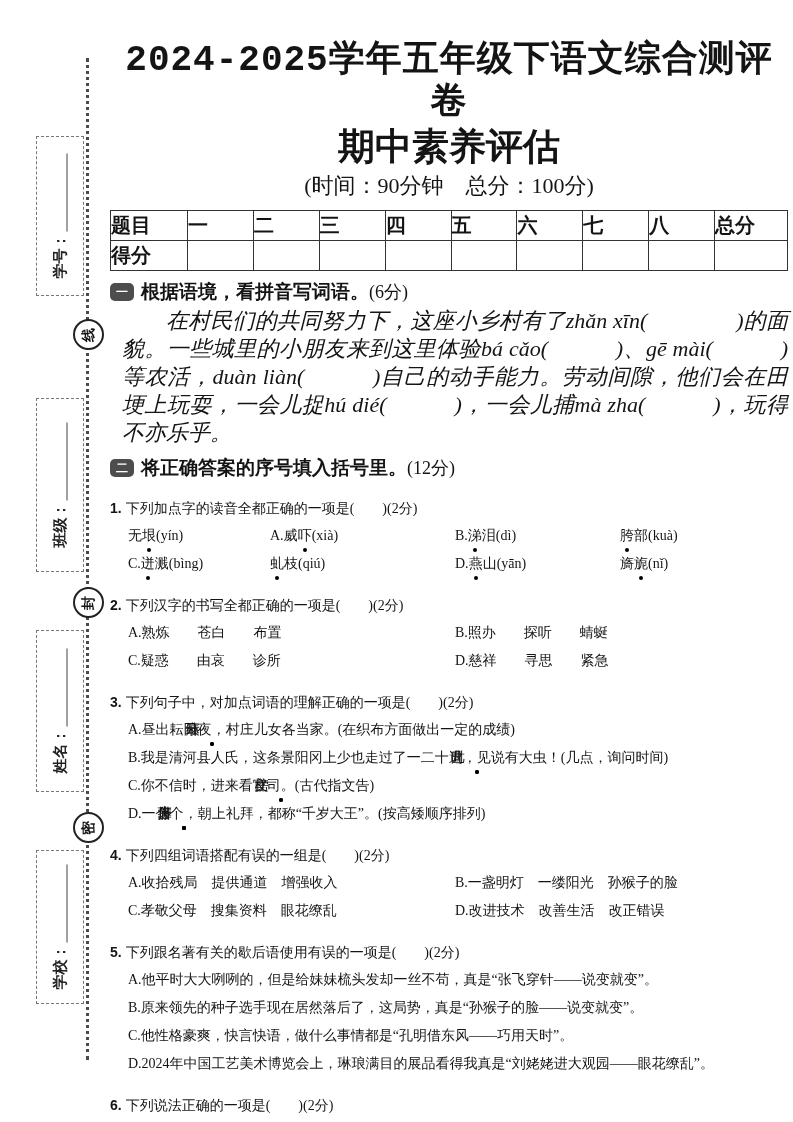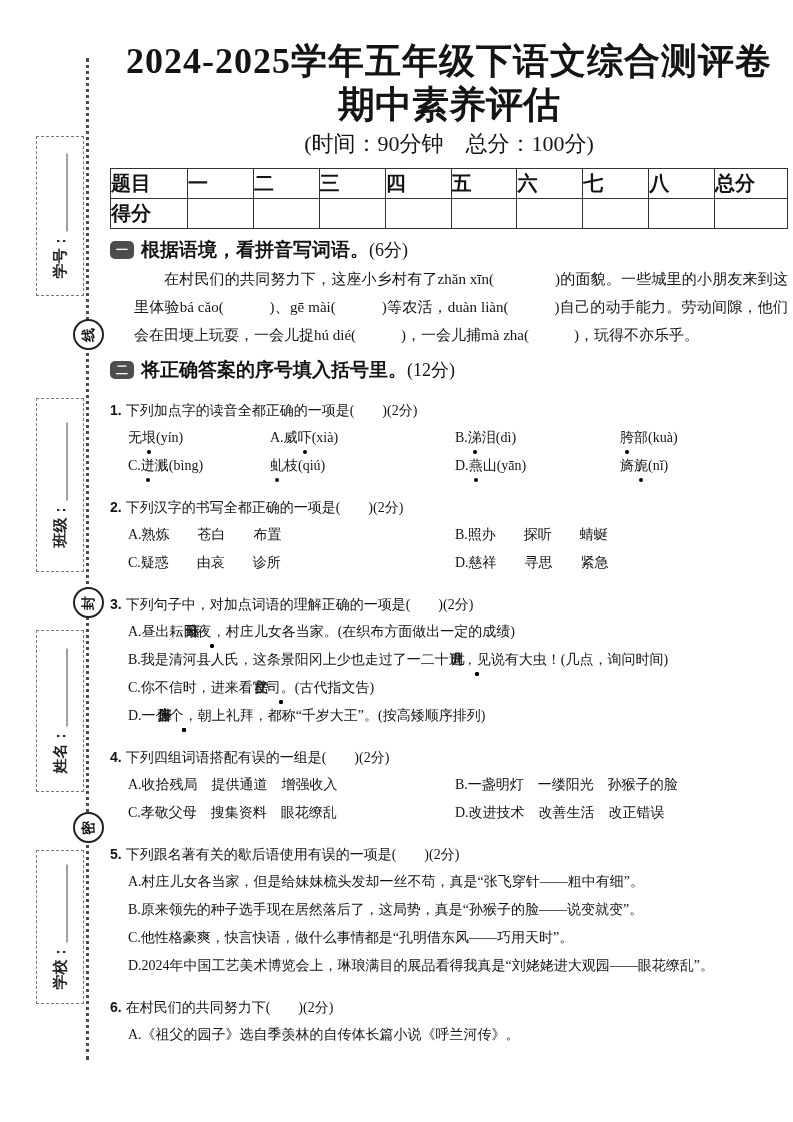--- a/index.html
+++ b/index.html
@@ -13,39 +13,39 @@
             white-space:nowrap;font-size:15px;font-weight:bold;
             font-family:"Liberation Sans","DejaVu Sans",sans-serif;color:#222;}
   .blank-line{display:inline-block;width:78px;border-bottom:1.6px solid #444;height:12px;
               vertical-align:middle;margin-left:2px;}
   .seal-circle{position:absolute;left:73px;width:27px;height:27px;border:2.5px solid #222;
                border-radius:50%;background:#fff;display:flex;align-items:center;justify-content:center;z-index:2;}
   .seal-circle span{transform:rotate(-90deg);font-size:14px;font-weight:bold;
                font-family:"Liberation Sans","DejaVu Sans",sans-serif;}
   
   .content{position:absolute;left:110px;top:0;width:678px;padding-top:40px;}
-  .title1{text-align:center;font-family:Liberation Serif, serif;
+  .title1{text-align:center;font-family:Liberation Mono, monospace;
           font-weight:bold;font-size:36px;line-height:42px;letter-spacing:1px;}
   .title2{text-align:center;font-family:"Liberation Sans","DejaVu Sans",sans-serif;
           font-weight:bold;font-size:37px;line-height:46px;}
   .subtitle{text-align:center;font-size:22px;line-height:28px;margin-top:2px;font-weight:400;}
   table.score{width:100%;border-collapse:collapse;margin-top:10px;
           font-family:"Liberation Sans","DejaVu Sans",sans-serif;}
   table.score td{border:1.6px solid #333;height:29px;text-align:left;
           font-size:20px;font-weight:bold;padding:0;}
   td.lblcol{width:76px;}
   td.sumcol{width:72px;}
   .sec-head{display:flex;align-items:center;gap:7px;margin-top:8px;
             font-family:"Liberation Sans","DejaVu Sans",sans-serif;
             font-weight:bold;font-size:19px;line-height:25px;}
   .sec-icon{flex:0 0 auto;width:24px;height:18px;background:#4d4d4d;border-radius:5px;
             color:#fff;font-size:12px;line-height:18px;text-align:center;font-weight:bold;}
   .pts{font-weight:normal;font-family:"Liberation Serif","DejaVu Serif",serif;font-size:18px;}
-  .para{margin-left:24px;margin-top:2px;font-size:15px;line-height:28px;
-        text-indent:2em;text-align:justify;}
+  .para{margin-left:12px;margin-top:2px;font-size:22px;line-height:28px;
+        text-indent:2em;text-align:justify;font-style:italic;}
   
   .question{margin-top:14px;font-size:14px;}
   .qhead{line-height:27px;}
   .qnum{font-family:"Liberation Sans","DejaVu Sans",sans-serif;font-weight:bold;margin-right:4px;}
   .opt-grid4{display:grid;grid-template-columns:142px 185px 165px 1fr;margin-left:18px;line-height:28px;}
   .opt-grid2{display:grid;grid-template-columns:327px 1fr;margin-left:18px;line-height:28px;}
   .opt-line{margin-left:18px;line-height:28px;padding-left:26px;text-indent:-26px;text-align:justify;}
   .em-dot{position:relative;display:inline-block;}
   .em-dot::after{content:"";position:absolute;left:50%;margin-left:-2px;bottom:-2px;
                  width:4px;height:4px;border-radius:50%;background:#000;}
@@ -168,26 +168,26 @@
         <span>B.一盏明灯　一缕阳光　孙猴子的脸</span>
       </div>
       <div class="opt-grid2">
         <span>C.孝敬父母　搜集资料　眼花缭乱</span>
         <span>D.改进技术　改善生活　改正错误</span>
       </div>
     </div>
 
     <div class="question">
       <div class="qhead"><span class="qnum">5.</span><span>下列跟名著有关的歇后语使用有误的一项是(　　)(2分)</span></div>
-      <div class="opt-line">A.村庄儿女各当家，但是给妹妹梳头发却一丝不苟，真是“张飞穿针——粗中有细”。</div>
+      <div class="opt-line">A.他平时大大咧咧的，但是给妹妹梳头发却一丝不苟，真是“张飞穿针——说变就变”。</div>
       <div class="opt-line">B.原来领先的种子选手现在居然落后了，这局势，真是“孙猴子的脸——说变就变”。</div>
       <div class="opt-line">C.他性格豪爽，快言快语，做什么事情都是“孔明借东风——巧用天时”。</div>
       <div class="opt-line">D.2024年中国工艺美术博览会上，琳琅满目的展品看得我真是“刘姥姥进大观园——眼花缭乱”。</div>
     </div>
 
     <div class="question">
-      <div class="qhead"><span class="qnum">6.</span><span>在村民们的共同努力下(　　)(2分)</span></div>
+      <div class="qhead"><span class="qnum">6.</span><span>下列说法正确的一项是(　　)(2分)</span></div>
       <div class="opt-line">A.《祖父的园子》选自季羡林的自传体长篇小说《呼兰河传》。</div>
 
     </div>
 
   </div>
 </div>
 
 </body></html>

